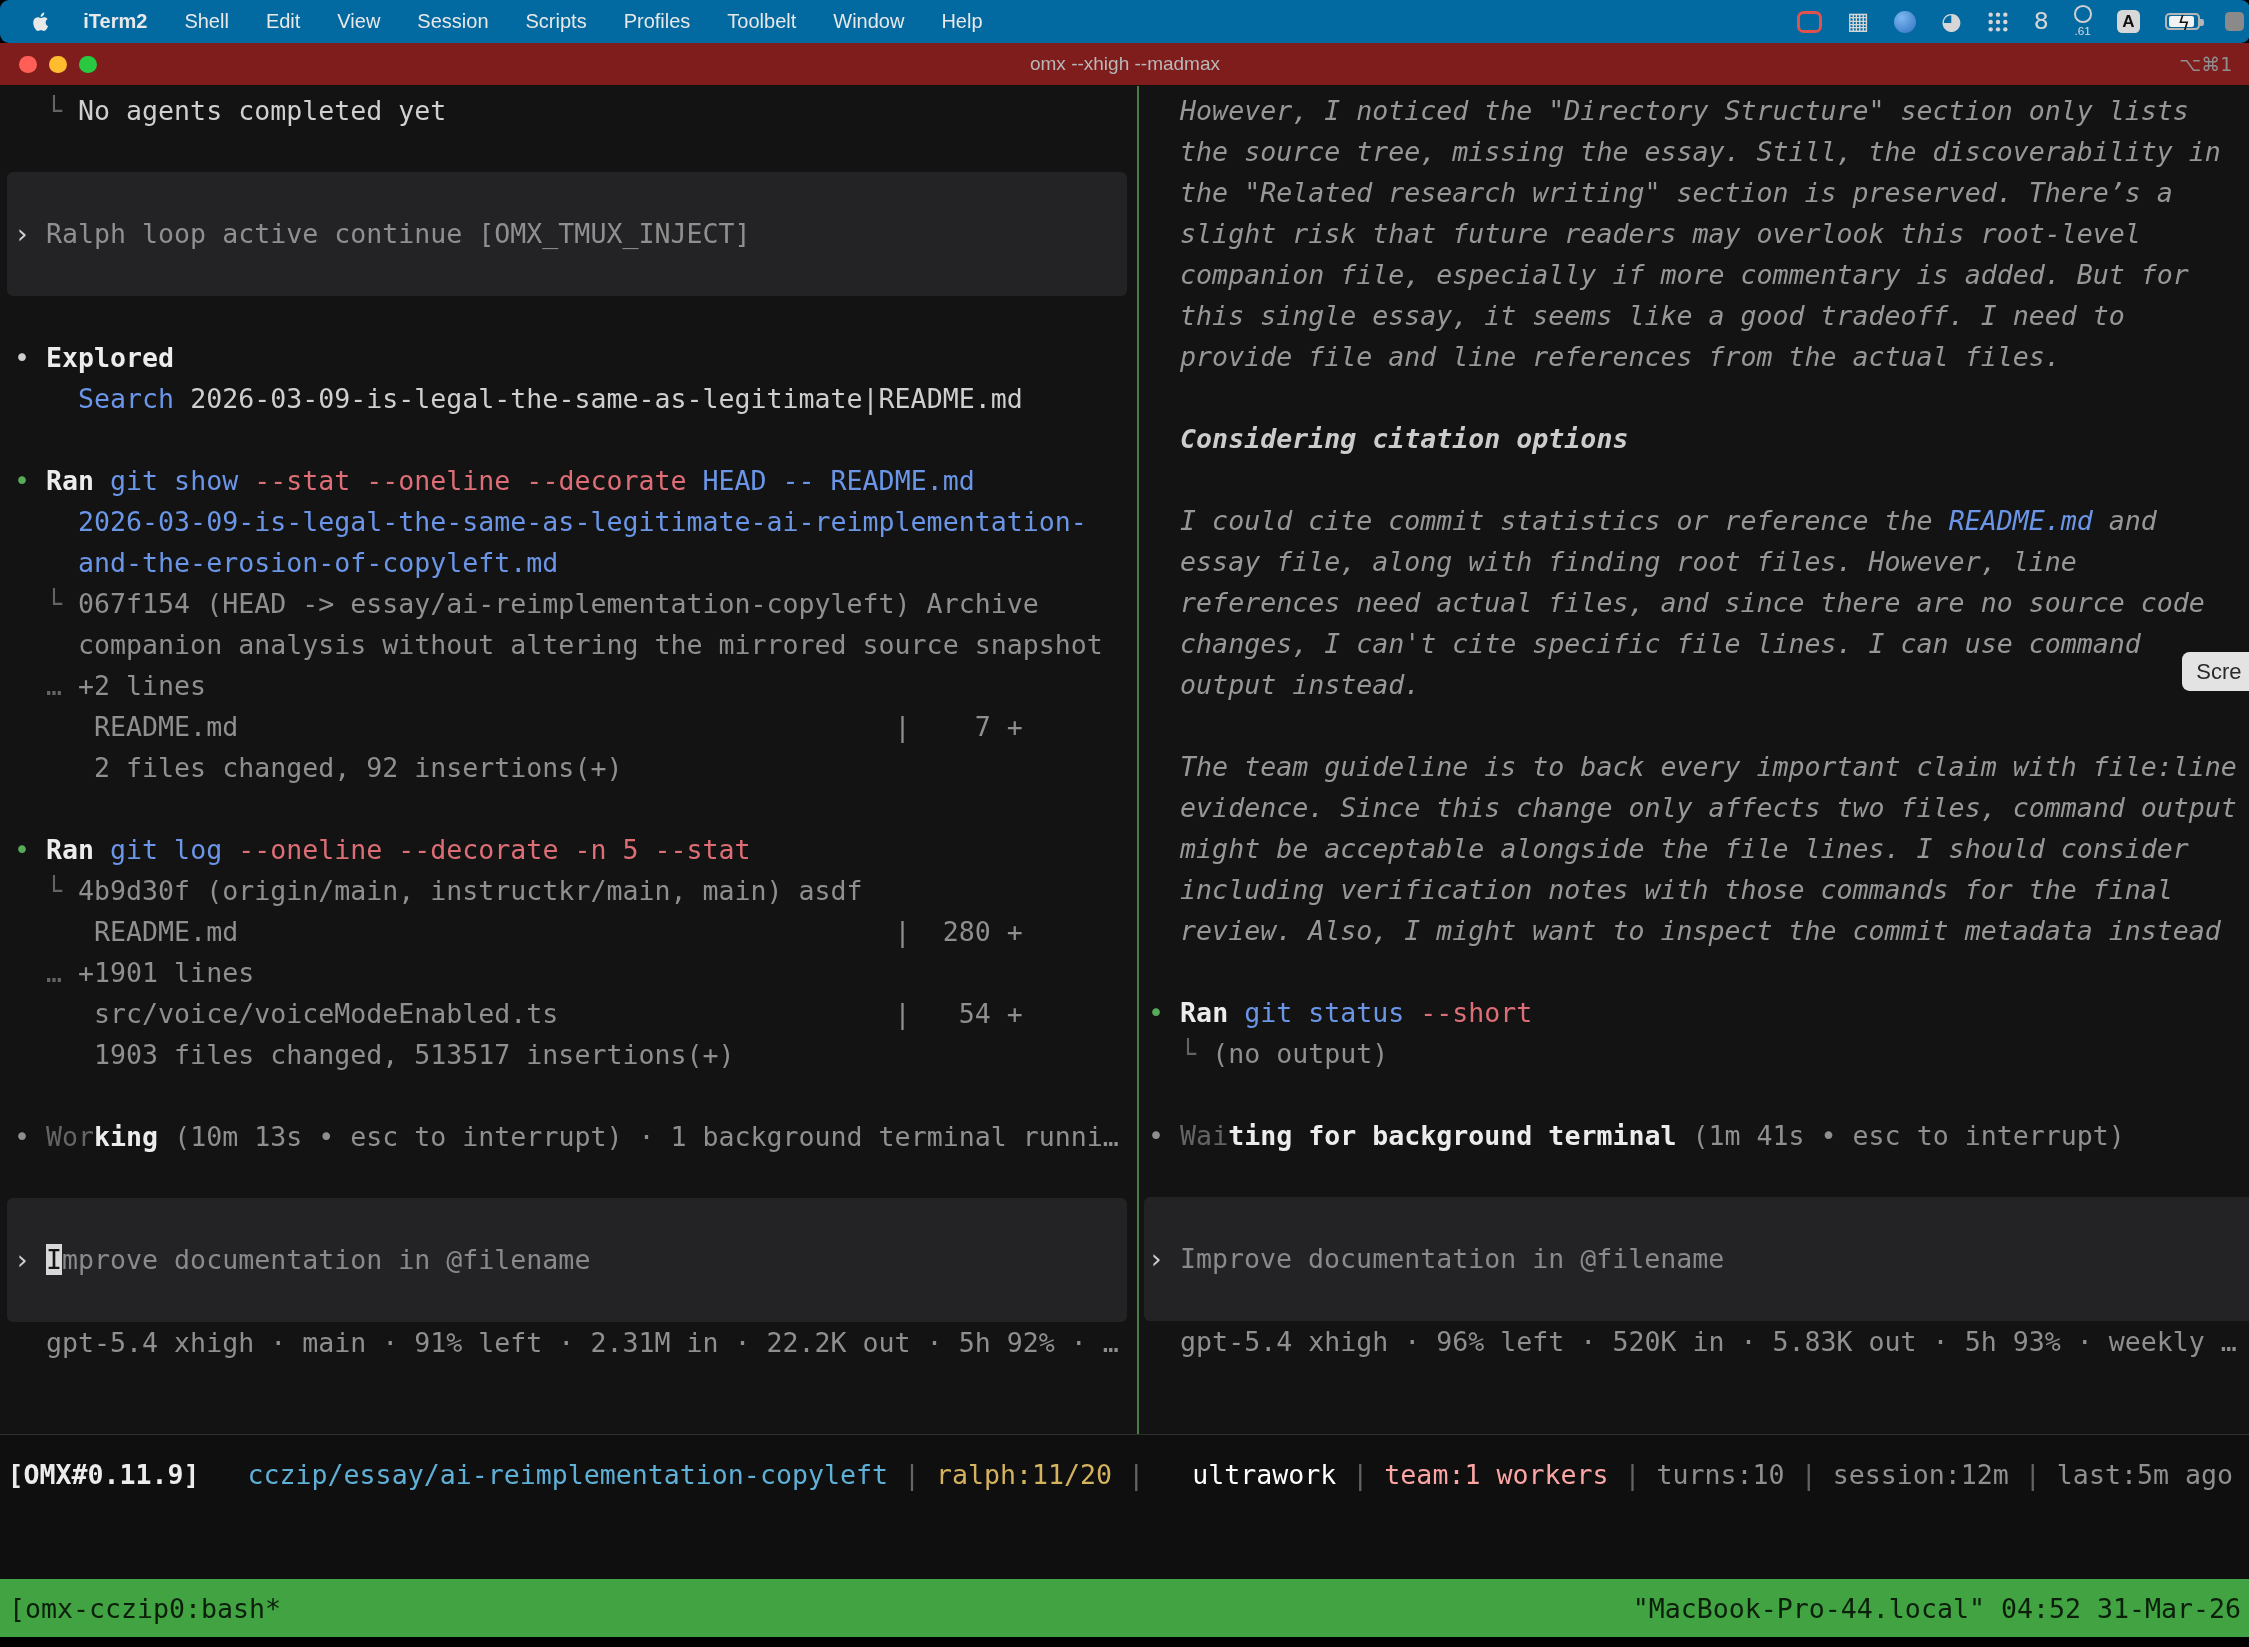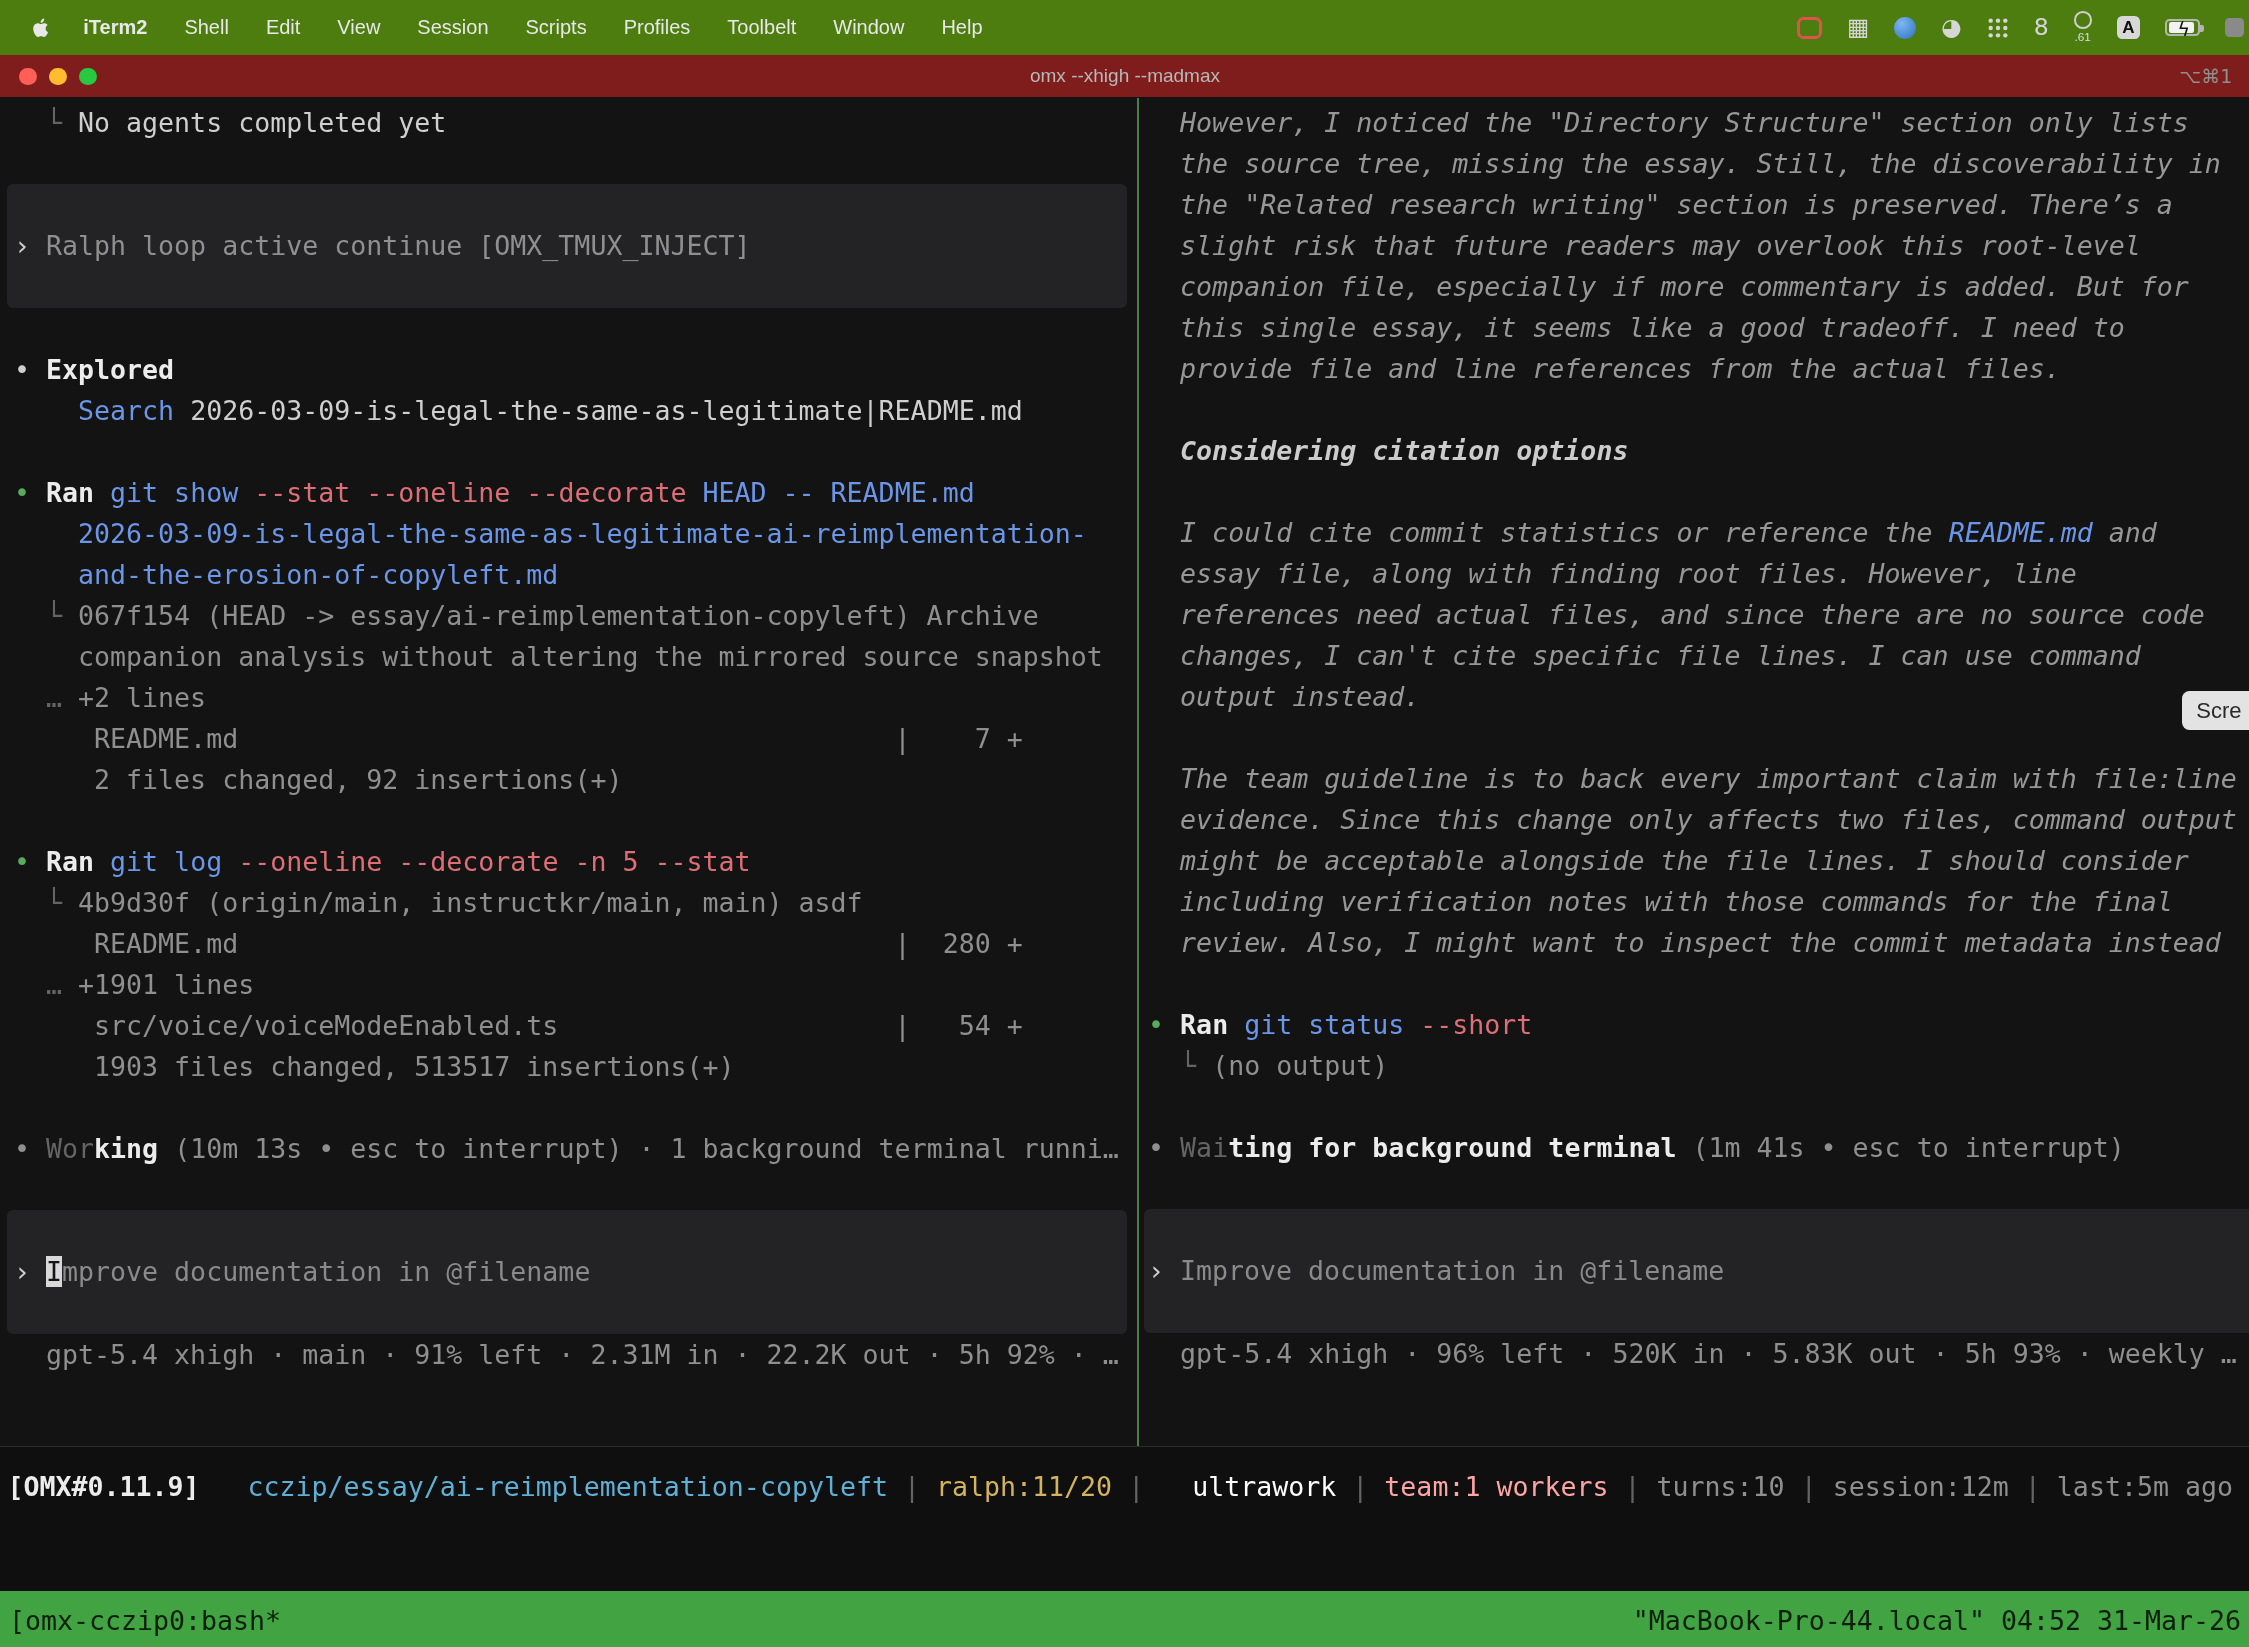--- a/index.html
+++ b/index.html
@@ -1,22 +1,22 @@
 <!DOCTYPE html>
 <html style="font-size:11.8px"><head>
 <meta charset="utf-8">
 <style>
   * { box-sizing: border-box; margin: 0; padding: 0; }
   html,body { width:2250px; height:1648px; background:#000; overflow:hidden; }
   body { font-family:"DejaVu Sans Mono", monospace; }
 
   
-  .menubar { height:55px; background:#4d7c0f; display:flex; align-items:center;
+  .menubar { height:43px; background:#0369a1; display:flex; align-items:center;
              padding:0 20.7px 0 29.5px; color:#e8e8e8;
-             font-family:"Liberation Sans", sans-serif; font-size:20px; }
+             font-family:"Liberation Sans", sans-serif; font-size:20px;border-radius:9px; }
   .apple { width:25px; height:25px; margin-right:10.3px; display:flex; align-items:center; }
   .menu-item { padding:0 18.5px; height:55px; display:flex; align-items:center; color:#e8e8e8; }
   .menu-item.app { font-weight:bold; }
   .menu-status { margin-left:auto; display:flex; align-items:center; gap:25px; }
   .icon-rec { width:25px; height:22px; border:3px solid #e0524d; border-radius:6.6px; }
   .glyph-icon { font-family:"DejaVu Sans", sans-serif; color:#d6d6d6; font-size:23.6px; line-height:1; }
   .orb { width:22px; height:22px; border-radius:50%; background:radial-gradient(circle at 35% 30%, #7db8f0, #2f6fc0); }
   .gauge { display:flex; flex-direction:column; align-items:center; }
   .gauge-circle { width:17.7px; height:17.7px; border:2.2px solid #cfcfcf; border-radius:50%; }
   .gauge-label { font-size:11.8px; color:#dcdcdc; margin-top:0.7px; font-family:"Liberation Sans", sans-serif; }
@@ -71,21 +71,21 @@
 
   
   .omx-bar { height:145px; background:#0f0f0f; border-top:1.5px solid #2e2e2e; padding:19px 0 0 7.4px; }
   .omx-bar .term-line { padding-left:0; }
 
   
   .tmux-bar { height:58px; background:#41a341; color:#0b1f0b; display:flex; align-items:center;
               justify-content:space-between; padding:0 8.9px; font-size:26.6px; white-space:pre; }
 
   
-  .screen-tooltip { position:absolute; right:0; top:691px; background:#e3e3e3; color:#2a2a2a;
+  .screen-tooltip { position:absolute; right:0; top:652px; background:#e3e3e3; color:#2a2a2a;
                     font-family:"Liberation Sans", sans-serif; font-size:22px;
                     padding:6.6px 7.4px 6.6px 14.8px; border-radius:7.4px 0 0 7.4px; }
 </style>
 </head>
 <body>
 
 <div class="menubar">
   <div class="apple">
     <svg viewBox="0 0 24 24" width="22" height="22">
       <path fill="#e8e8e8" d="M17.05 12.54c-.03-2.52 2.06-3.73 2.15-3.79-1.17-1.71-2.99-1.95-3.64-1.97-1.55-.16-3.02.91-3.8.91-.78 0-1.99-.89-3.27-.86-1.68.02-3.23.98-4.1 2.48-1.75 3.03-.45 7.52 1.26 9.98.83 1.2 1.82 2.55 3.12 2.5 1.25-.05 1.73-.81 3.24-.81 1.51 0 1.94.81 3.27.78 1.35-.02 2.2-1.22 3.02-2.43.95-1.39 1.34-2.74 1.36-2.81-.03-.01-2.61-1-2.64-3.98z"></path>

